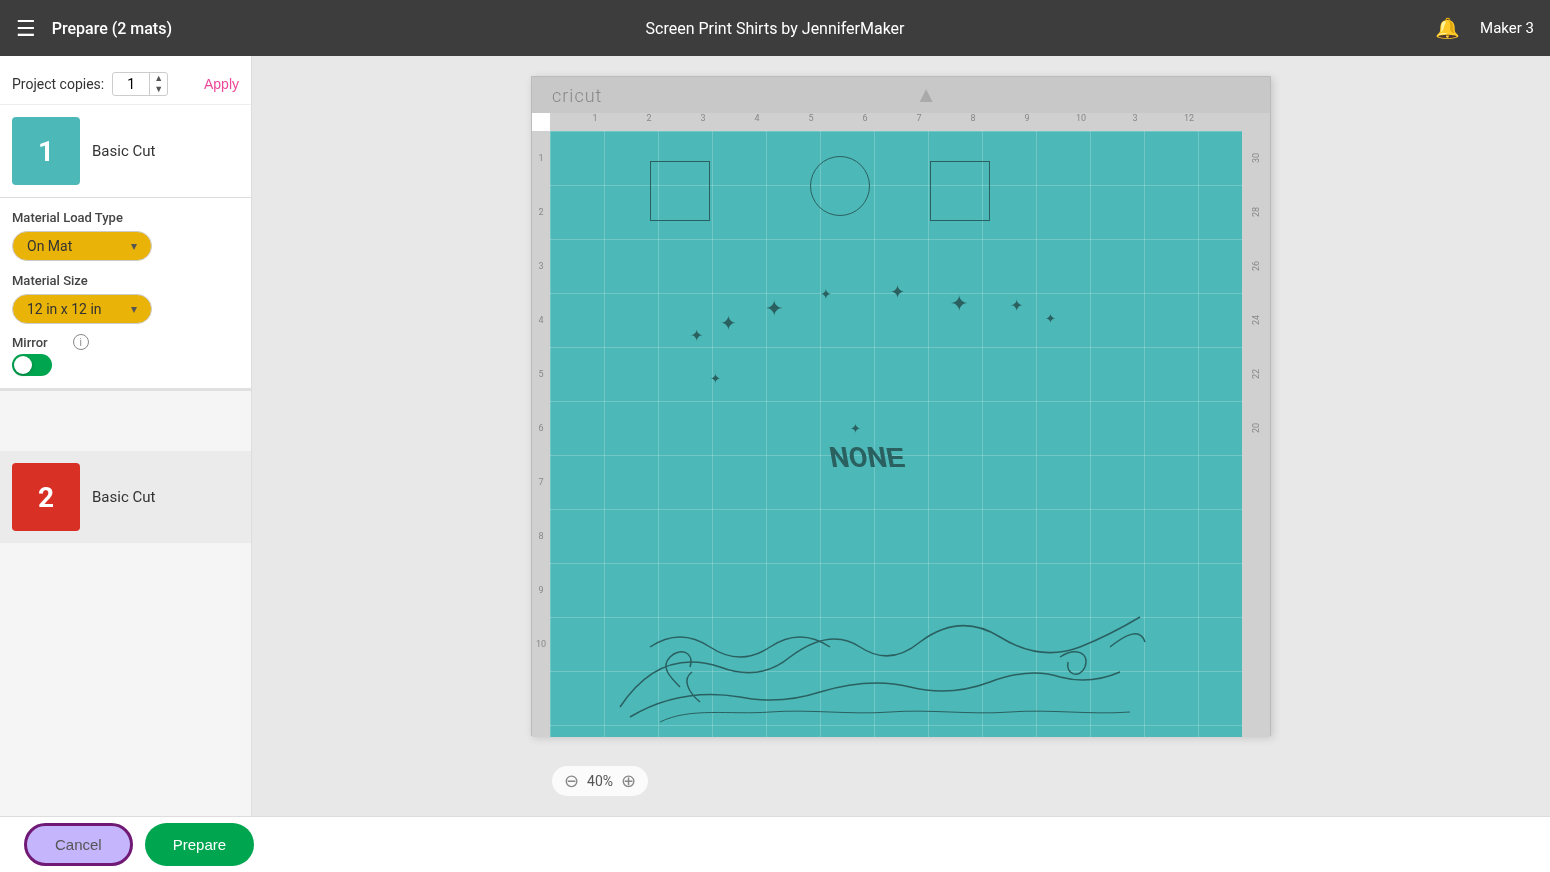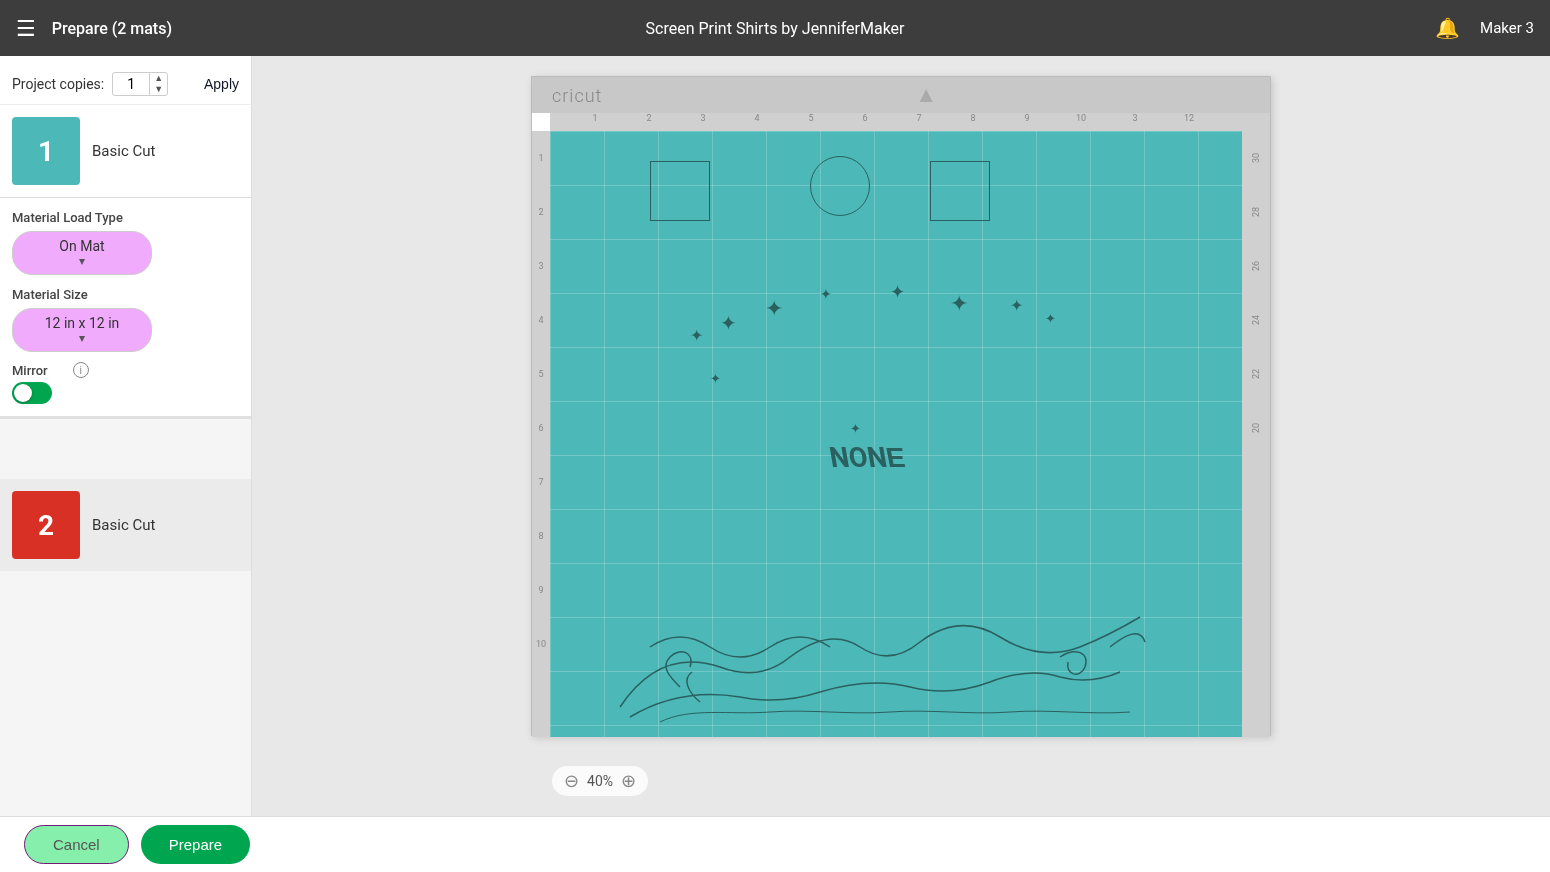--- a/index.html
+++ b/index.html
@@ -40,21 +40,21 @@
       padding: 16px 12px 8px 12px;
       gap: 8px;
       background: white;
       border-bottom: 1px solid #eee;
     }
     .project-copies-label { font-size: 14px; color: #333; }
     .copies-input-wrap { display: flex; align-items: center; border: 1px solid #ccc; border-radius: 3px; background: white; }
     .copies-value { width: 36px; text-align: center; font-size: 14px; padding: 2px 4px; }
     .copies-arrows { display: flex; flex-direction: column; border-left: 1px solid #ccc; }
     .copies-arrows span { font-size: 9px; line-height: 1; padding: 1px 4px; cursor: pointer; color: #555; }
-    .apply-btn { color: #0f172a; font-size: 14px; font-weight: 500; cursor: pointer; background: none; border: none; margin-left: auto; }
+    .apply-btn { color: #ec4899; font-size: 14px; font-weight: 500; cursor: pointer; background: none; border: none; margin-left: auto; }
 
     
     .mat-card {
       background: white;
       margin: 0;
       padding: 12px;
       border-bottom: 1px solid #ddd;
     }
     .mat-card-header { display: flex; align-items: center; gap: 12px; margin-bottom: 0; }
     .mat-thumbnail {
@@ -78,25 +78,24 @@
     .setting-label { font-size: 13px; color: #444; margin-bottom: 6px; font-weight: 500; }
     .dropdown-select {
       display: flex;
       align-items: center;
       justify-content: space-between;
       border: 1px solid #ccc;
       border-radius: 20px;
       padding: 6px 14px;
       font-size: 14px;
       color: #333;
-      background: #f0abfc;
+      background: #eab308;
       cursor: pointer;
       width: 100%;
       max-width: 140px;
-      flex-direction: column;
     }
     .dropdown-select .chevron { font-size: 12px; color: #555; }
     .mirror-row { display: flex; align-items: center; gap: 25px; margin-top: 10px; }
     .mirror-label { font-size: 13px; color: #444; font-weight: 500; }
     .info-icon { width: 16px; height: 16px; border-radius: 50%; border: 1.5px solid #888; display: inline-flex; align-items: center; justify-content: center; font-size: 10px; color: #888; cursor: pointer; }
 
     
     .toggle-wrap {
       position: relative;
       width: 40px;
@@ -217,22 +216,22 @@
       justify-content: space-between;
       padding: 0 24px;
     }
     .jennifermaker-logo { font-size: 26px; font-weight: 800; }
     .jennifer-part { color: #d93025; }
     .maker-part { color: #4db8b8; }
     .footer-buttons { display: flex; gap: 12px; }
     .cancel-btn {
       padding: 10px 28px;
       border-radius: 24px;
-      border: 1px solid #701a75;
-      background: #86efac;
+      border: 3px solid #701a75;
+      background: #c4b5fd;
       font-size: 15px;
       color: #555;
       cursor: pointer;
     }
     .continue-btn {
       padding: 10px 28px;
       border-radius: 24px;
       border: none;
       background: #00a550;
       font-size: 15px;

